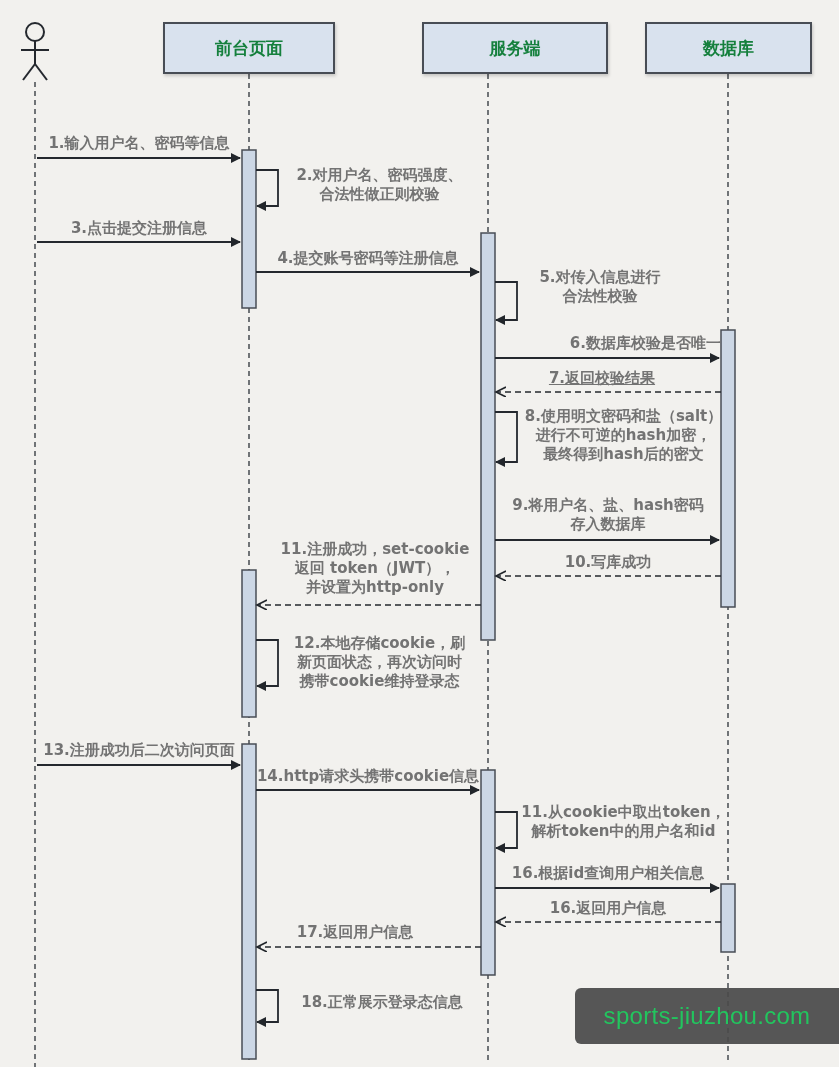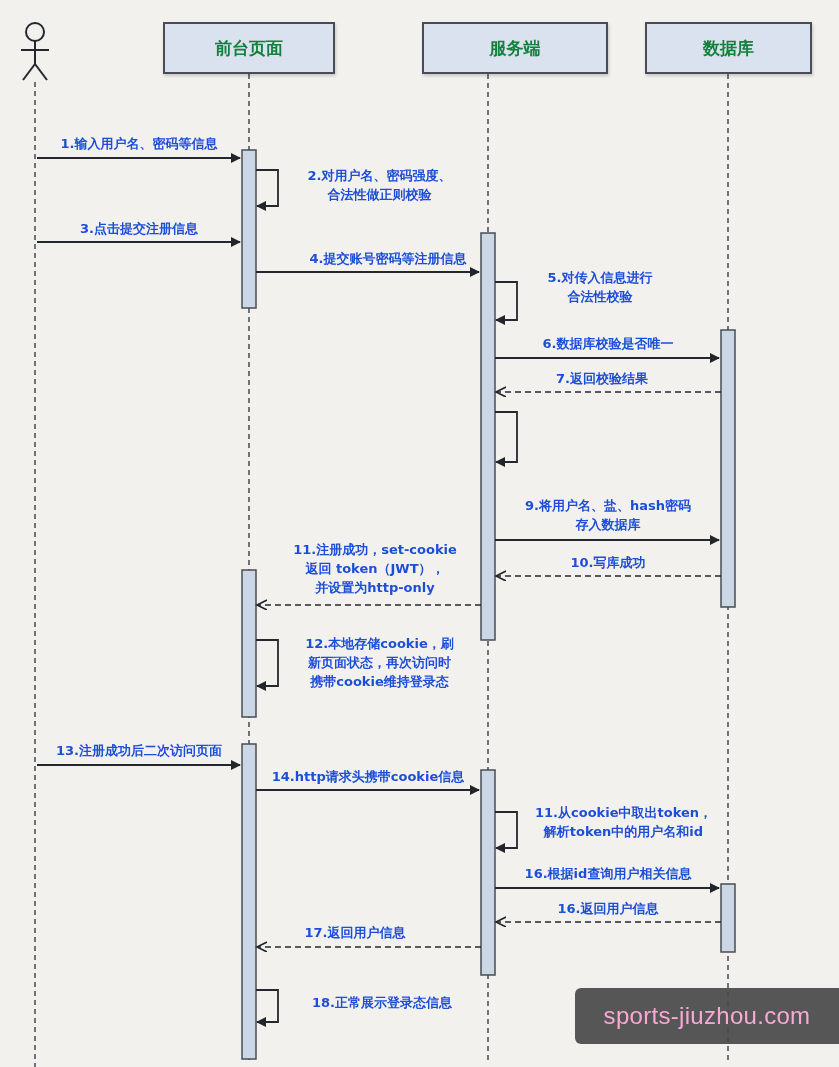--- a/index.html
+++ b/index.html
@@ -12,26 +12,26 @@
   .svgLayer { position:absolute; left:0; top:0; z-index:1; }
   .participant {
     position:absolute; top:22px; height:52px; z-index:2;
     background:#d9e2ee; border:2px solid #484d55;
     display:flex; align-items:center; justify-content:center;
     font-size:17px; font-weight:700; color:#15803d;
     box-shadow:1px 2px 3px rgba(0,0,0,0.18);
   }
   .msg {
     position:absolute; z-index:3;
-    font-size:13px; font-weight:700; color:#1d4ed8;
+    font-size:15px; font-weight:700; color:#737373;
     line-height:19px; white-space:pre; text-align:center;
   }
   .watermark {
     position:absolute; left:575px; top:988px; width:264px; height:56px; z-index:4;
-    background:rgba(74,74,74,0.93); color:#f9a8d4;
+    background:rgba(74,74,74,0.93); color:#22c55e;
     display:flex; align-items:center; justify-content:center;
     font-size:24px; font-family:"Liberation Sans",sans-serif;
     border-radius:6px 0 0 6px; letter-spacing:0.3px;
   }
 </style>
 </head>
 <body>
 
 <div class="stage">
 
@@ -100,25 +100,28 @@
   </svg>
 
   <div class="participant" style="left:163px;width:172px;">前台页面</div>
   <div class="participant" style="left:402px;width:186px;margin-left:20px;">服务端</div>
   <div class="participant" style="left:645px;width:167px;">数据库</div>
 
   <div class="msg" style="left:37px;top:134px;width:204px;">1.输入用户名、密码等信息</div>
   <div class="msg" style="left:282px;top:166px;width:195px;">2.对用户名、密码强度、
 合法性做正则校验</div>
   <div class="msg" style="left:37px;top:219px;width:204px;">3.点击提交注册信息</div>
-  <div class="msg" style="left:256px;top:249px;width:224px;margin-left:20px;">4.提交账号密码等注册信息</div>
+  <div class="msg" style="left:256px;top:249px;width:224px;">4.提交账号密码等注册信息</div>
   <div class="msg" style="left:520px;top:268px;width:160px;">5.对传入信息进行
 合法性校验</div>
-  <div class="msg" style="left:495px;top:334px;width:226px;">6.数据库校验是否唯一</div>
-  <div class="msg" style="left:495px;top:369px;width:214px;">7.返回校验结果</div>
+  <div class="msg" style="left:495px;top:334px;width:226px;text-align:right;">6.数据库校验是否唯一</div>
+  <div class="msg" style="left:495px;top:369px;width:214px;text-decoration:underline;">7.返回校验结果</div>
+  <div class="msg" style="left:516px;top:407px;width:215px;">8.使用明文密码和盐（salt）
+进行不可逆的hash加密，
+最终得到hash后的密文</div>
   <div class="msg" style="left:495px;top:496px;width:226px;text-align:center;">9.将用户名、盐、hash密码
 存入数据库</div>
   <div class="msg" style="left:495px;top:553px;width:226px;">10.写库成功</div>
   <div class="msg" style="left:263px;top:540px;width:224px;">11.注册成功，set-cookie
 返回 token（JWT），
 并设置为http-only</div>
   <div class="msg" style="left:282px;top:634px;width:195px;">12.本地存储cookie，刷
 新页面状态，再次访问时
 携带cookie维持登录态</div>
   <div class="msg" style="left:33px;top:741px;width:212px;">13.注册成功后二次访问页面</div>

